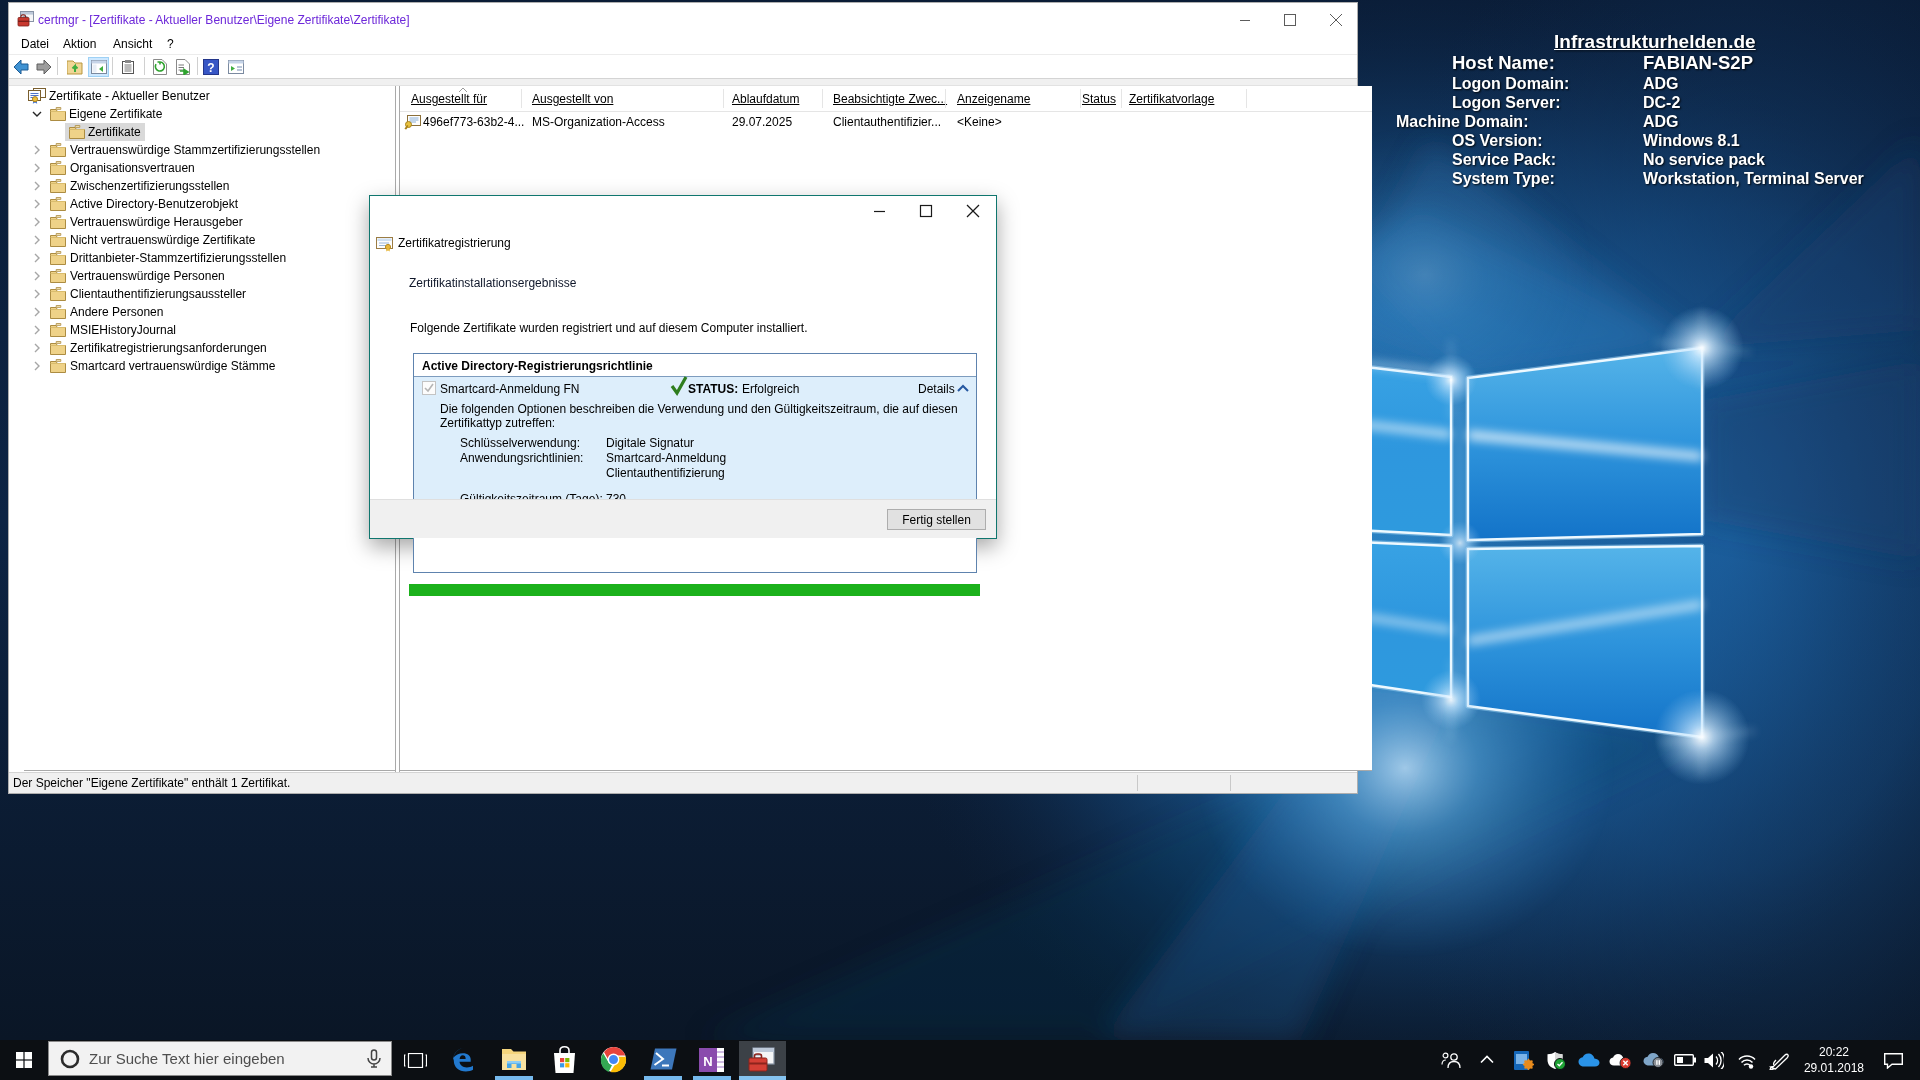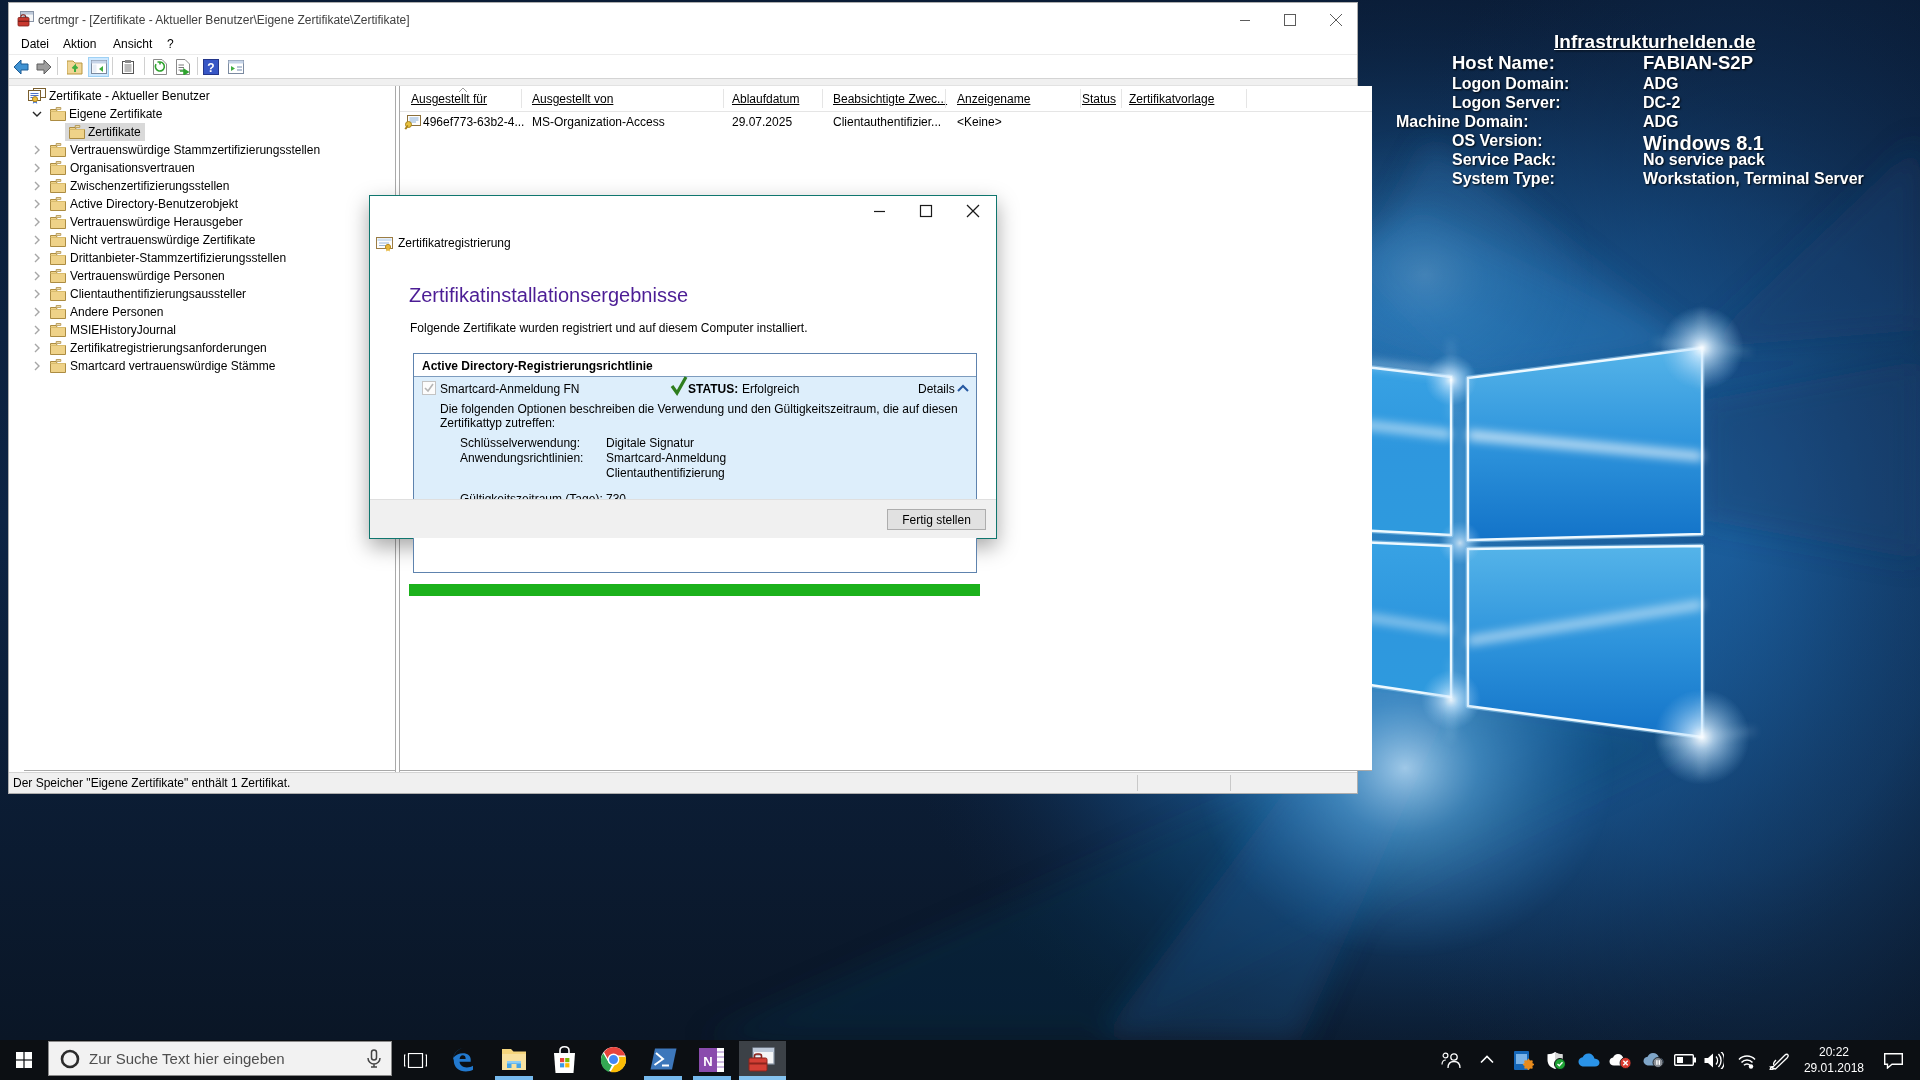--- a/index.html
+++ b/index.html
@@ -7,21 +7,21 @@
     font-family:"Liberation Sans", sans-serif; }
   .abs { position:absolute; }
   #wall { position:absolute; left:0; top:0; width:1920px; height:1040px; }
   
   #bginfo { position:absolute; color:#fff; font-weight:bold; text-shadow:1px 1px 2px rgba(0,0,0,0.9); }
   #bginfo div { position:absolute; white-space:nowrap; }
   
   #mmc { position:absolute; left:8px; top:2px; width:1350px; height:792px;
          background:#fff; border:1px solid #aeaeae; font-size:12px; color:#000; }
   #titlebar { position:absolute; left:0; top:0; width:100%; height:34px; background:#fff; }
-  #titletext { position:absolute; left:29px; top:10px; color:#404040; font-size:12px; white-space:nowrap; }
+  #titletext { position:absolute; left:29px; top:10px; color:#6d28d9; font-size:12px; white-space:nowrap; }
   #menubar { position:absolute; left:0; top:34px; width:100%; height:17px; background:#fff; }
   #menubar span { position:absolute; top:0px; }
   #toolbar { position:absolute; left:0; top:51px; width:100%; height:25px; background:#fff;
              border-top:1px solid #ececec; border-bottom:1px solid #d4d4d4; }
   #rebar { position:absolute; left:0; top:76px; width:100%; height:7px; background:#f0f0f0;
            border-bottom:1px solid #e2e2e2; }
   #panes { position:absolute; left:0; top:83px; width:100%; height:685px; background:#fff;margin-left:15px; }
   #tree { position:absolute; left:0; top:0; width:371px; height:685px; background:#fff;
           border-bottom:1px solid #a9a9a9; overflow:hidden; }
   #split { position:absolute; left:371px; top:0; width:5px; height:686px;
@@ -169,21 +169,21 @@
   <div style="left:1554px; top:31px; font-size:19px; text-decoration:underline;">Infrastrukturhelden.de</div>
   <div style="left:1452px; top:52px; font-size:18.5px;">Host Name:</div>
   <div style="left:1643px; top:52px; font-size:18.5px;">FABIAN-S2P</div>
   <div style="left:1452px; top:75px; font-size:16px;">Logon Domain:</div>
   <div style="left:1643px; top:75px; font-size:16px;">ADG</div>
   <div style="left:1452px; top:94px; font-size:16px;">Logon Server:</div>
   <div style="left:1643px; top:94px; font-size:16px;">DC-2</div>
   <div style="left:1396px; top:113px; font-size:16px;">Machine Domain:</div>
   <div style="left:1643px; top:113px; font-size:16px;">ADG</div>
   <div style="left:1452px; top:132px; font-size:16px;">OS Version:</div>
-  <div style="left:1643px; top:132px; font-size:20px;">Windows 8.1</div>
+  <div style="left:1643px; top:132px; font-size:16px;">Windows 8.1</div>
   <div style="left:1452px; top:151px; font-size:16px;">Service Pack:</div>
   <div style="left:1643px; top:151px; font-size:16px;">No service pack</div>
   <div style="left:1452px; top:170px; font-size:16px;">System Type:</div>
   <div style="left:1643px; top:170px; font-size:16px;">Workstation, Terminal Server</div>
 </div>
 
 <div id="mmc">
   <div id="titlebar">
     <svg class="abs" style="left:8px;top:8px" width="17" height="17" viewBox="0 0 17 17">
       <rect x="3.5" y="0.5" width="13" height="10" fill="#f5f6f7" stroke="#8894a6" stroke-width="1"></rect>
@@ -445,21 +445,21 @@
   </svg>
   <svg class="abs" style="left:6px;top:39px" width="17" height="17" viewBox="0 0 17 17">
     <rect x="0.5" y="2.5" width="16" height="11" fill="#fdfdfd" stroke="#9b7c43"></rect>
     <rect x="1.5" y="3.5" width="14" height="2.5" fill="#cfe0f2"></rect>
     <line x1="3" y1="8" x2="13" y2="8" stroke="#9ab6d8"></line>
     <line x1="3" y1="10.5" x2="10" y2="10.5" stroke="#9ab6d8"></line>
     <circle cx="12" cy="12" r="2.6" fill="#e8b83c" stroke="#b58a20"></circle>
     <path d="M10.8,13.5 L10,16.5 L12,15.5 L14,16.5 L13.2,13.5 Z" fill="#e8b83c"></path>
   </svg>
   <span class="abs" style="left:28px;top:40px">Zertifikatregistrierung</span>
-  <div class="abs" style="left:39px;top:88px;font-size:20px;color:#4c1d95;">Zertifikatinstallationsergebnisse</div>
+  <div class="abs" style="left:39px;top:80px;font-size:12px;color:#0f172a;">Zertifikatinstallationsergebnisse</div>
   <div class="abs" style="left:40px;top:125px;">Folgende Zertifikate wurden registriert und auf diesem Computer installiert.</div>
   <div id="dlgbox">
     <div class="abs" style="left:8px;top:5px;font-weight:bold;">Active Directory-Registrierungsrichtlinie</div>
     <div id="dlgblue"></div>
 
     <div class="abs" style="left:8px;top:27px;width:14px;height:14px;background:#fcfcfc;border:1px solid #c3c3c3;">
       <svg width="12" height="12" viewBox="0 0 12 12">
           <path d="M2,6 L5,9 L10,2" stroke="#b5b5b5" stroke-width="1.6" fill="none"></path>
         </svg>
     </div>

